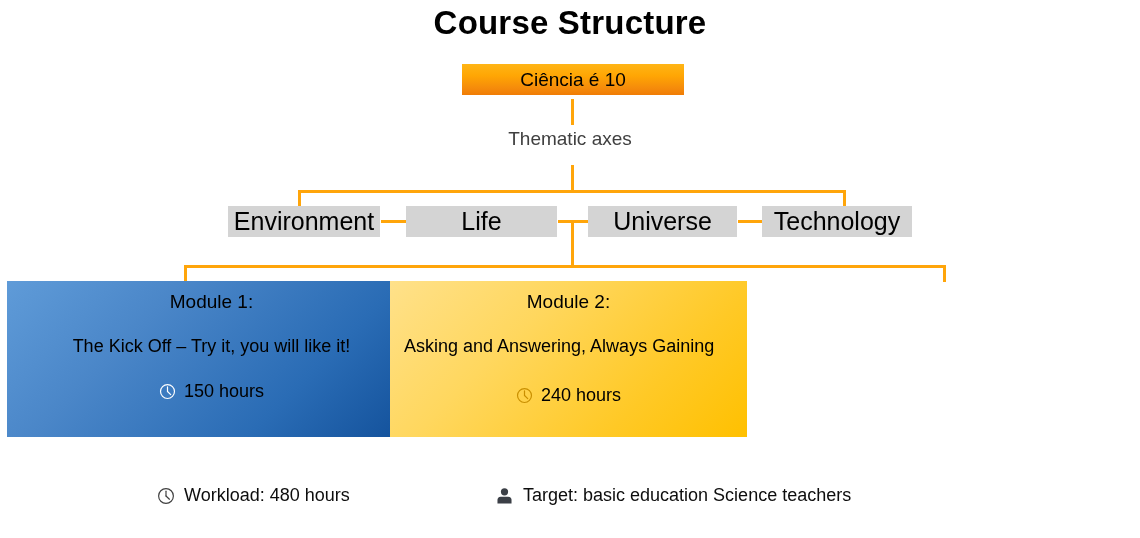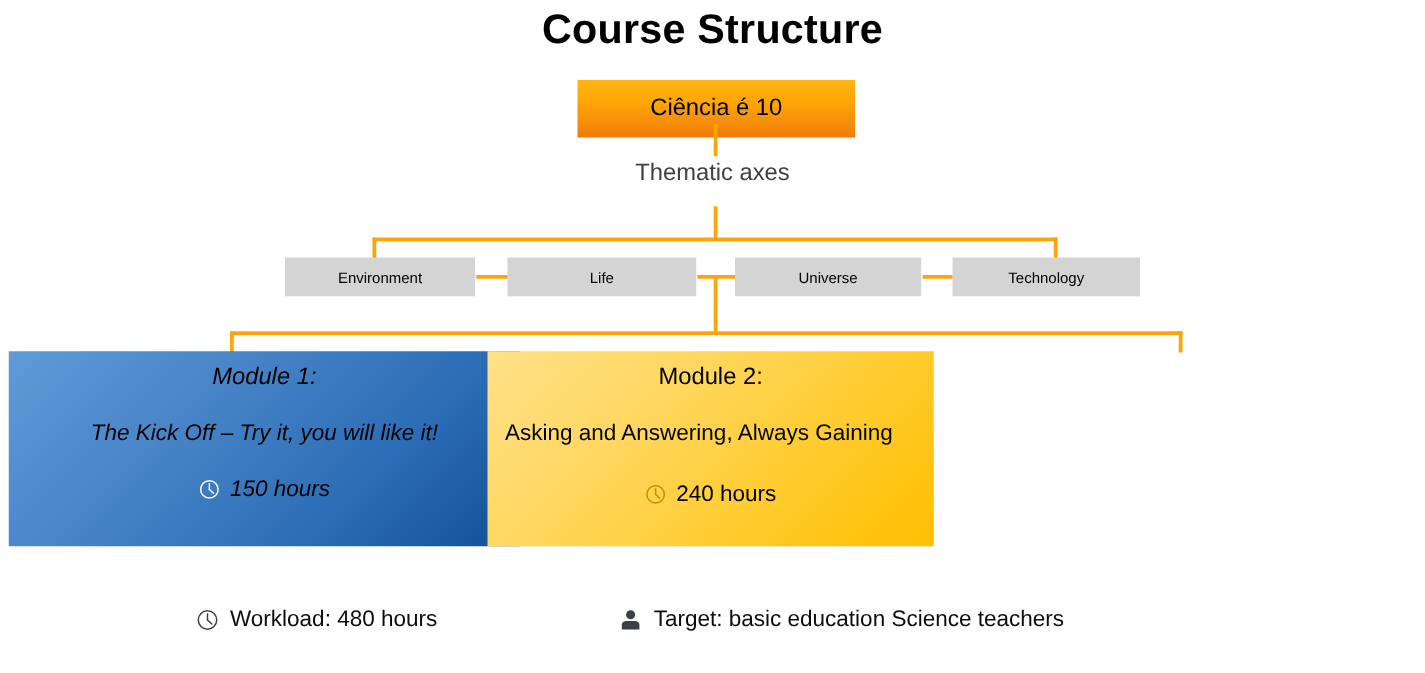--- a/index.html
+++ b/index.html
@@ -31,21 +31,21 @@
     letter-spacing: 0.2px;
     color: #000000;
   }
 
   
   .root-box {
     position: absolute;
     left: 462px;
     top: 64px;
     width: 222px;
-    height: 46px;
+    height: 31px;
     background: linear-gradient(to bottom, #ffb515 0%, #ffa604 38%, #f58b0b 78%, #f07c05 100%);
     display: flex;
     align-items: center;
     justify-content: center;
     font-size: 19px;
     color: #000000;
   }
 
   
   .axes-label {
@@ -72,42 +72,41 @@
 
   
   .axis-box {
     position: absolute;
     top: 206px;
     height: 31px;
     background: #d4d4d4;
     display: flex;
     align-items: center;
     justify-content: center;
-    font-size: 12px;
+    font-size: 25px;
     color: #000000;
   }
   .axis-env  { left: 228px; width: 152px; }
   .axis-life { left: 406px; width: 151px; }
   .axis-uni  { left: 588px; width: 149px; }
   .axis-tech { left: 762px; width: 150px; }
 
   
   .module {
     position: absolute;
     top: 281px;
     height: 156px;
     padding: 0 14px;
     box-sizing: border-box;
     color: #000000;
   }
   .module-1 {
     left: 7px;
     width: 409px;
     background: linear-gradient(135deg, #5f9bd8 0%, #4a86c8 32%, #2a6cb5 70%, #114f99 100%);
-    font-style: italic;
   }
   .module-2 {
     left: 390px;
     width: 357px;
     background: linear-gradient(135deg, #ffe18a 0%, #ffd75e 35%, #ffc926 72%, #ffc000 100%);
   }
   .module-3 {
     left: 773px;
     width: 350px;
     background: linear-gradient(135deg, #fcb777 0%, #fbab62 40%, #f89a44 75%, #f68c2c 100%);

